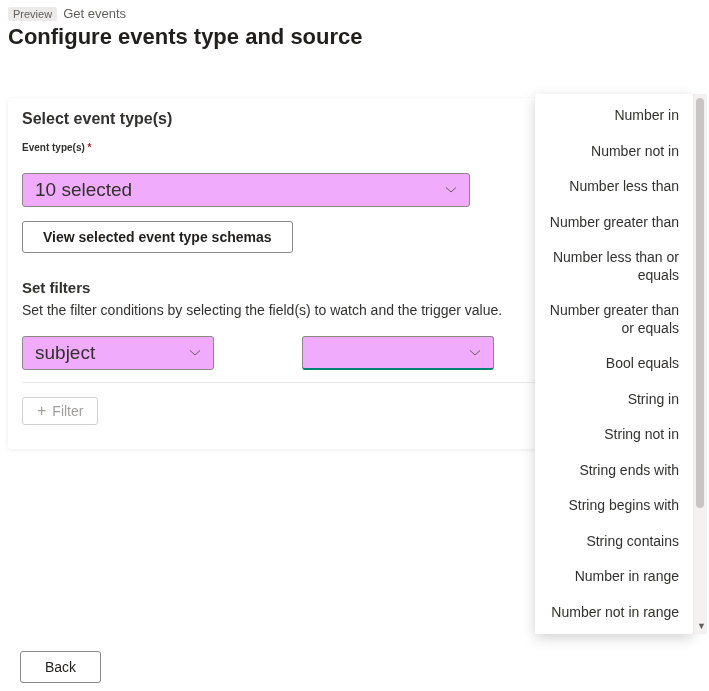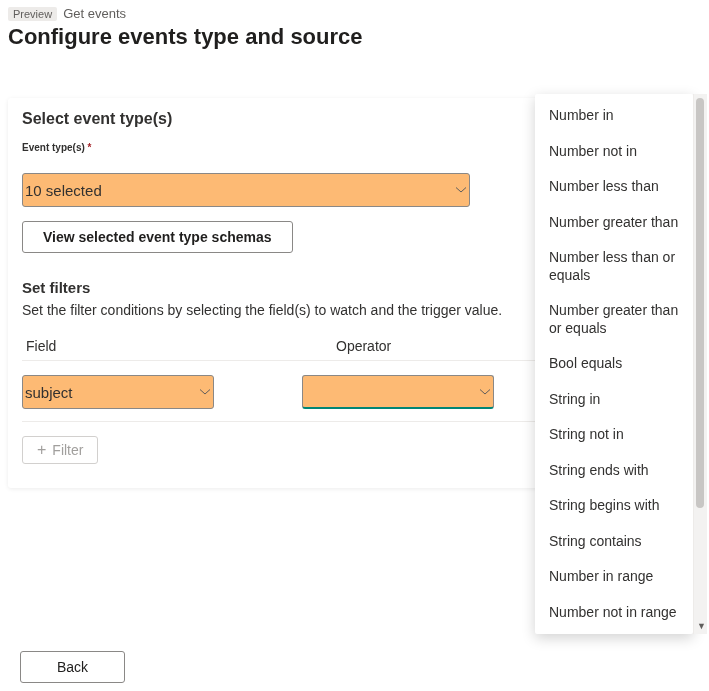--- a/index.html
+++ b/index.html
@@ -27,22 +27,22 @@
     border-radius: 3px;
     box-shadow: 0 1px 4px rgba(0,0,0,0.08);
     background: #fff;
   }
   .section-title { font-size: 16px; font-weight: 700; margin-bottom: 14px; }
   .field-label { font-size: 10px; font-weight: 600; margin-bottom: 20px; }
   .req { color: #a4262c; }
   .select {
     display: flex; justify-content: space-between; align-items: center;
     border: 1px solid #8a8886; border-radius: 3px;
-    padding: 6px 2px; width: 448px; height: 34px;
-    background: #fdba74; cursor: pointer; font-size: 15px; color: #323130;
+    padding: 6px 12px; width: 448px; height: 34px;
+    background: #f0abfc; cursor: pointer; font-size: 19px; color: #323130;
   }
   .select.small { width: 192px; height: 34px; }
   .select.active { border-bottom: 2px solid #008575; }
   .select-display { color: #323130; }
   .chev { width: 12px; height: 12px; flex-shrink:0; }
   .btn-secondary {
     display: inline-block; border: 1px solid #8a8886; border-radius: 3px;
     background: #fff; padding: 7px 20px; font-size: 14px; font-weight:600;
     color: #201f1e; cursor: pointer; margin-top: 14px;
   }
@@ -61,36 +61,36 @@
   }
   .add-filter {
     display: inline-flex; align-items: center; gap: 6px;
     border: 1px solid #d2d0ce; border-radius: 3px; background: #fff;
     color: #a19f9d; padding: 5px 14px; font-size: 14px; cursor: default;
   }
   .plus { font-size: 16px; line-height: 1; }
   .footer { position: absolute; left: 20px; bottom: 8px; }
   .btn-back {
     border: 1px solid #8a8886; border-radius: 3px; background: #fff;
-    padding: 7px 36px; font-size: 14px; color: #201f1e; cursor: pointer;
+    padding: 7px 24px; font-size: 14px; color: #201f1e; cursor: pointer;
   }
   
   .dropdown-wrap {
     position: absolute; top: 94px; right: 2px;
     display: flex;
   }
   .dropdown {
     width: 158px; max-height: 560px;
     background: #fff; box-shadow: 0 4px 14px rgba(0,0,0,0.18);
     border-radius: 2px; padding: 4px 0;
     overflow: hidden;
   }
   .dropdown .item {
     padding: 9px 14px; font-size: 14px; color: #323130;
-    cursor: pointer; line-height: 1.25;
+    cursor: pointer; line-height: 1.25; text-align: right;
   }
   .scroll-track {
     width: 14px; background: #f3f2f1; position: relative;
     border-left: 1px solid #edebe9;
   }
   .scroll-thumb {
     position: absolute; top: 4px; left: 2px; width: 8px; height: 410px;
     background: #c8c6c4; border-radius: 4px;
   }
   .scroll-arrow-down {
@@ -122,24 +122,20 @@
         <path d="M1 3.5 L6 8 L11 3.5" fill="none" stroke="#605e5c" stroke-width="1"></path>
       </svg>
   </div>
 
   <button class="btn-secondary">View selected event type schemas</button>
 
   <div class="sub-section">
     <div class="sub-title">Set filters</div>
     <div class="helper">Set the filter conditions by selecting the field(s) to watch and the trigger value.</div>
 
-    <div class="filter-headers">
-      <div class="col1">Field</div>
-      <div>Operator</div>
-    </div>
 
     <div class="filter-row">
       <div class="select small" style="width:192px;">
         <span>subject</span>
         <svg class="chev" viewBox="0 0 12 12">
             <path d="M1 3.5 L6 8 L11 3.5" fill="none" stroke="#605e5c" stroke-width="1"></path>
           </svg>
       </div>
       <div class="select small active">
         <span></span>

